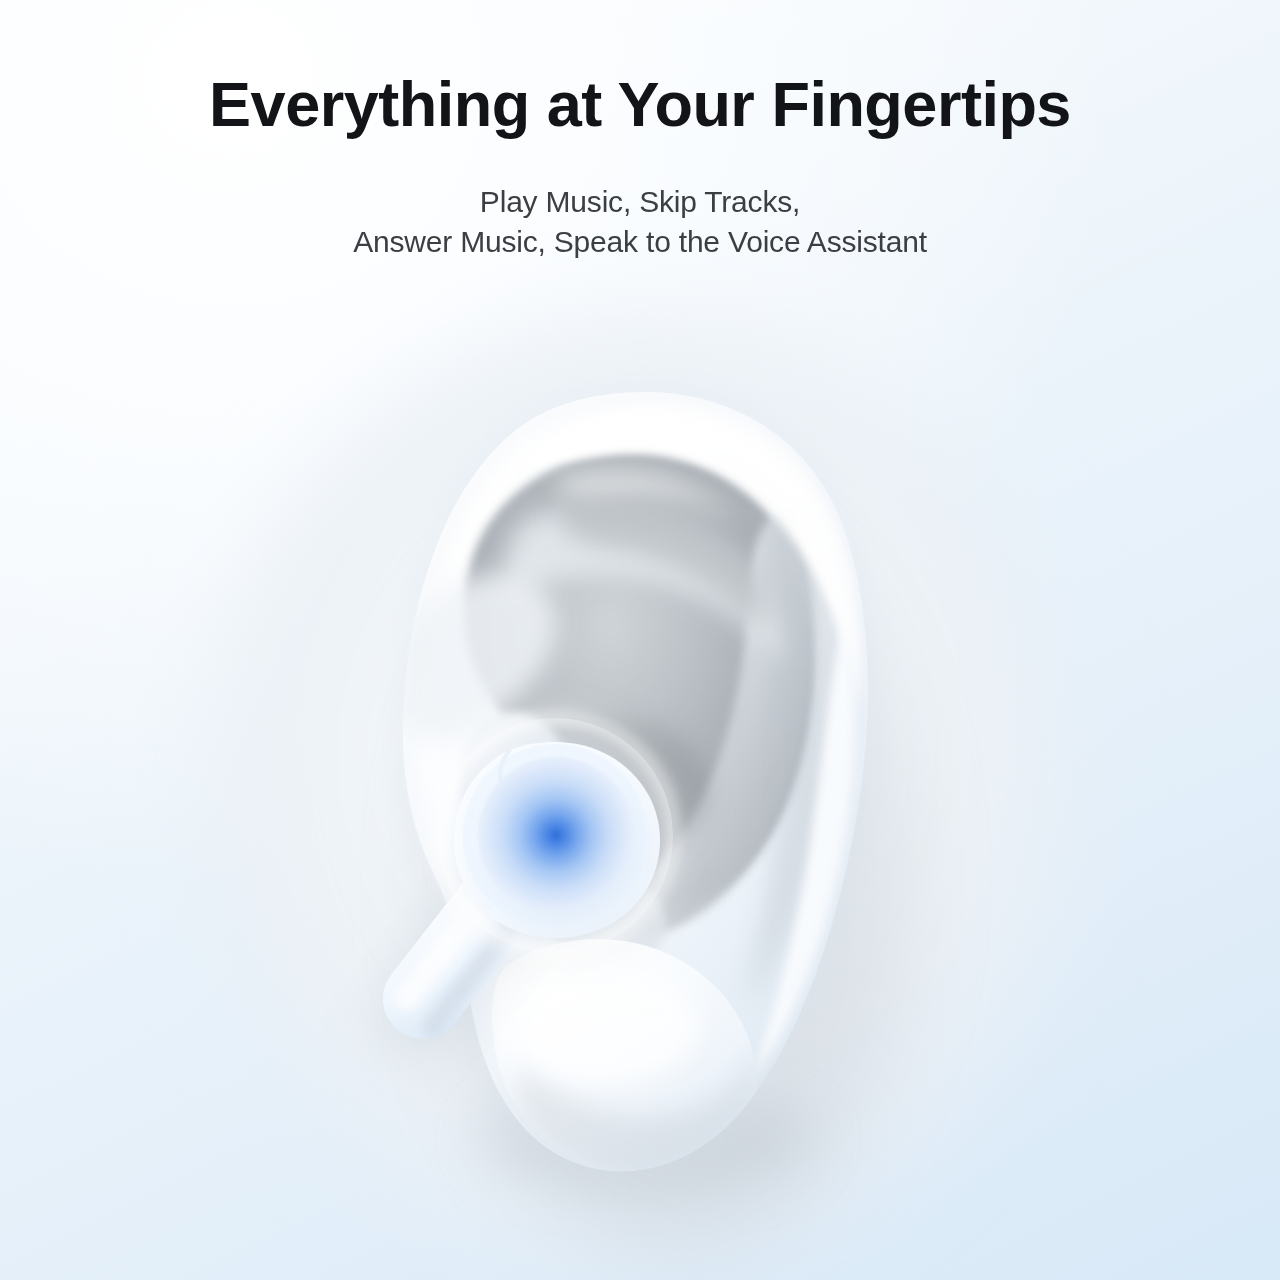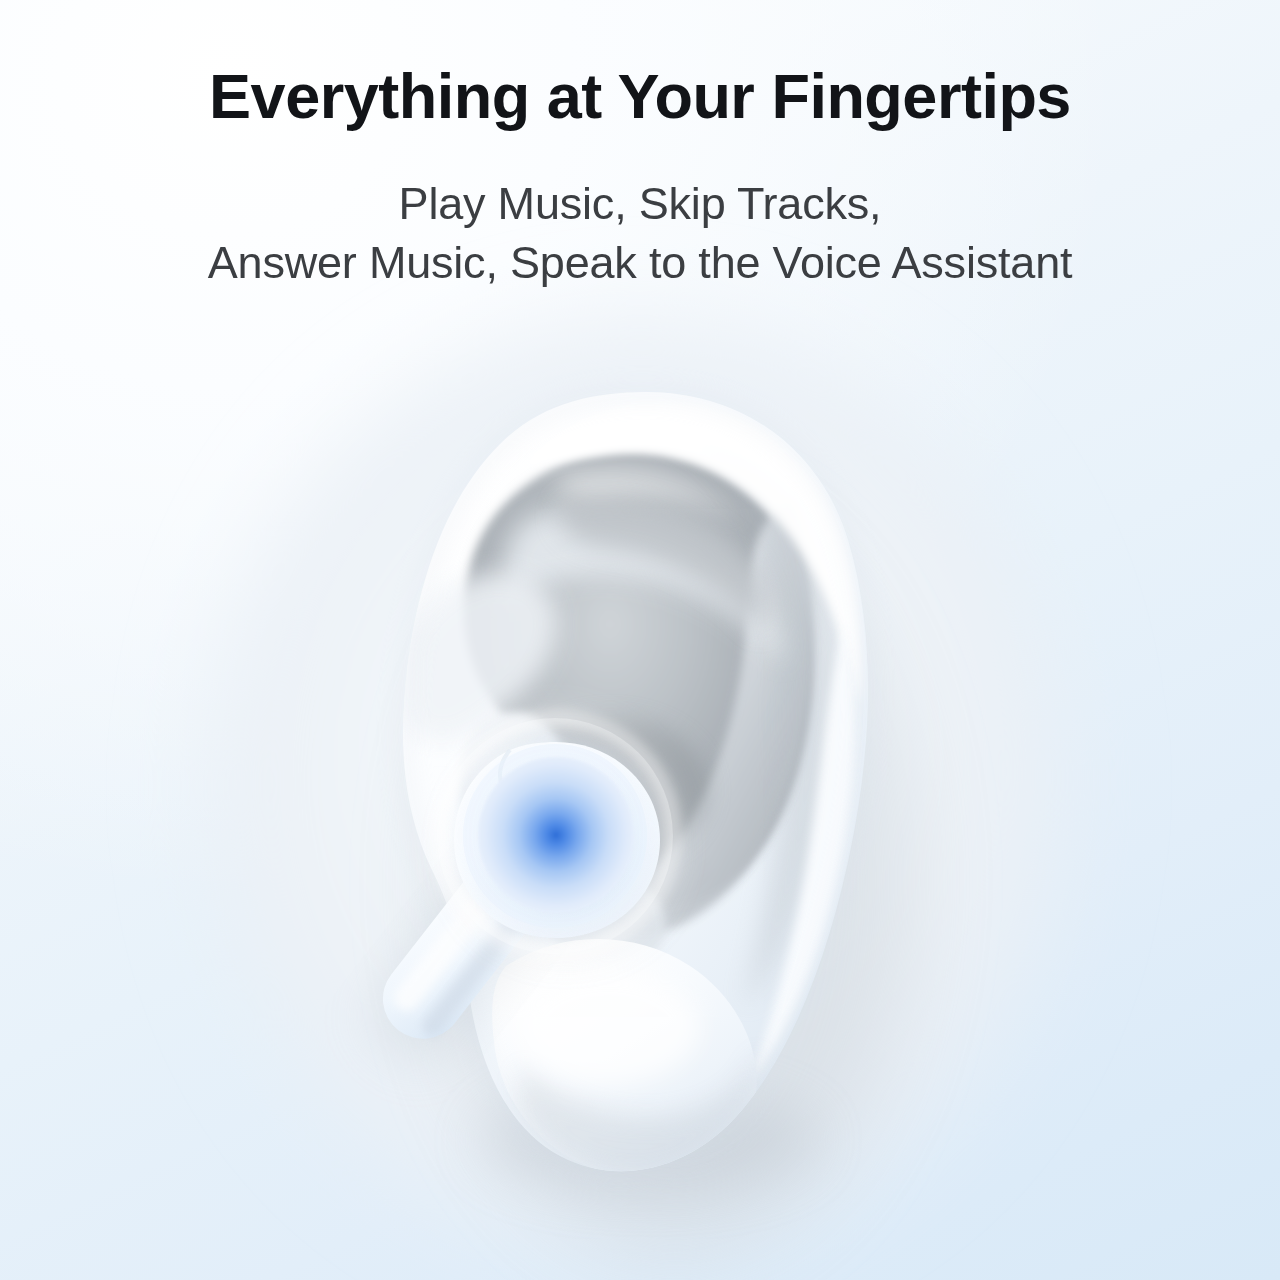--- a/index.html
+++ b/index.html
@@ -22,39 +22,39 @@
         #e8f2fa 56%,
         #e2eef9 74%,
         #dcebf8 88%,
         #d8e9f7 100%);
   }
 
   
   .text-block {
     position: absolute;
     left: 0;
-    top: 0;
+    top: 8px;
     width: 1280px;
     text-align: center;
     z-index: 40;
   }
   .headline {
     margin: 0;
     padding-top: 62px;
     font-size: 63px;
     line-height: 1.08;
     font-weight: 700;
     letter-spacing: -0.5px;
     color: #121418;
     font-family: "Liberation Sans", sans-serif;
   }
   .subhead {
     margin: 0;
     padding-top: 44px;
-    font-size: 45px;
+    font-size: 30px;
     line-height: 1.32;
     font-weight: 400;
     letter-spacing: -0.2px;
     color: #3b3e42;
     font-family: "Liberation Sans", sans-serif;
   }
   .subhead .line { display: block; }
 
   
   .scene {

